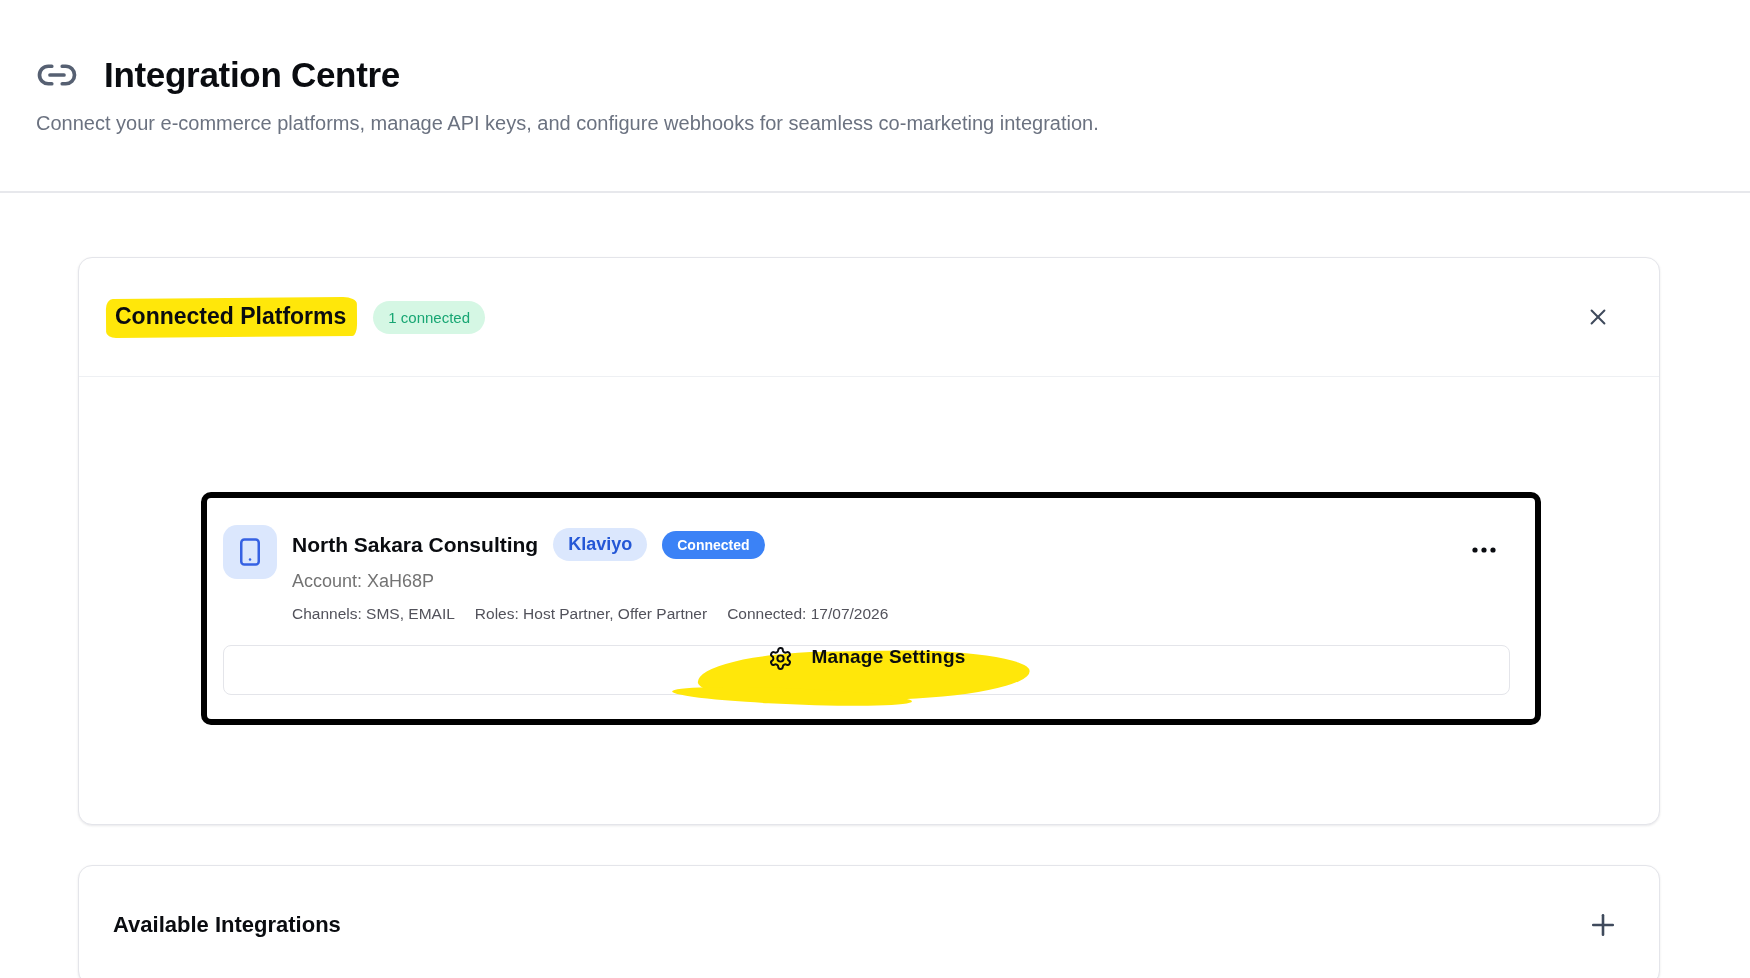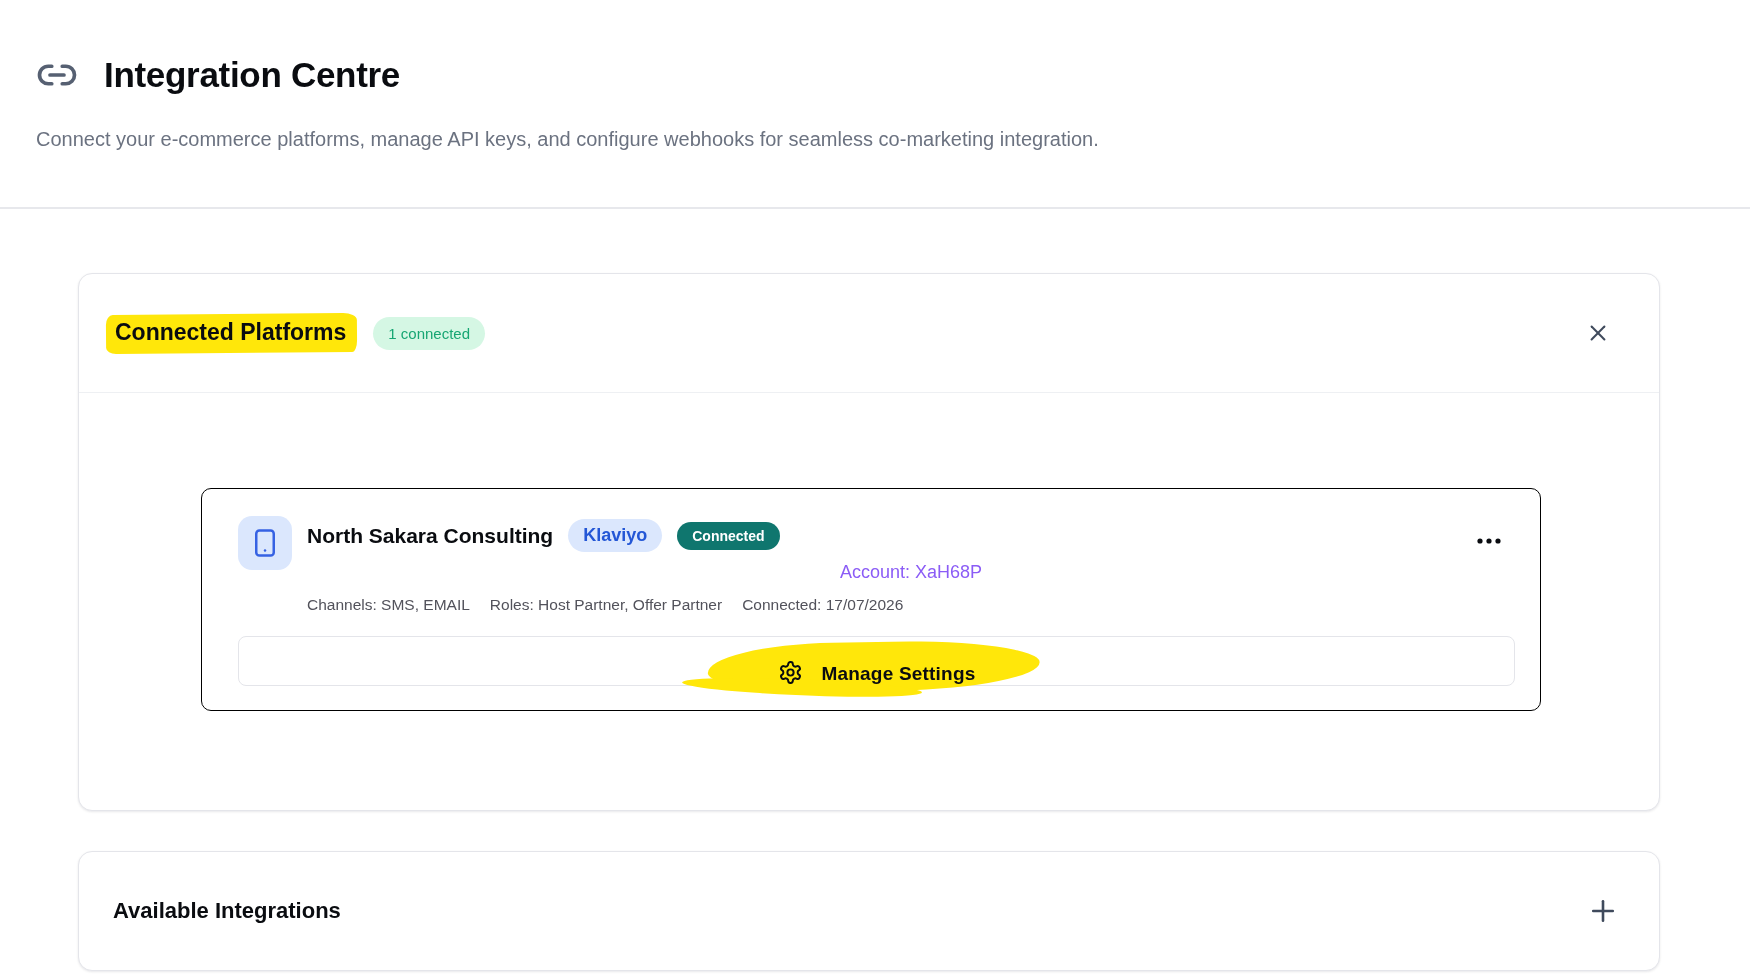--- a/index.html
+++ b/index.html
@@ -10,21 +10,21 @@
     font-family: "Liberation Sans", sans-serif;
     color: #0f1115;
   }
 
   
   .page-header { padding: 54px 90px 0 36px; }
   .title-row { display: flex; align-items: center; gap: 26px; }
   .link-icon-wrap { width: 42px; height: 42px; display: flex; align-items: center; justify-content: center; }
   .link-icon-wrap svg { width: 42px; height: 42px; stroke: #566072; }
   h1.page-title { font-size: 35px; font-weight: 700; letter-spacing: -0.3px; color: #0a0c10; }
-  p.page-subtitle { margin-top: 32px; font-size: 20px; color: #6b7280; }
+  p.page-subtitle { margin-top: 16px; font-size: 20px; color: #6b7280; }
 
   .top-divider { margin-top: 56px; height: 2px; background: #e7e8ec; width: 100%; }
 
   
   .card {
     background: #fff;
     border: 1px solid #e4e5ea;
     border-radius: 14px;
     box-shadow: 0 1px 3px rgba(16,24,40,0.06), 0 1px 2px rgba(16,24,40,0.04);
   }
@@ -64,64 +64,65 @@
     width: 34px; height: 34px;
     display: flex; align-items: center; justify-content: center;
   }
   .close-btn svg { width: 22px; height: 22px; stroke: #3f4a5c; }
 
   .card-body { padding: 95px 118px 99px 122px; }
 
   
   .platform-card {
     position: relative;
-    border: 1px solid #000000;
+    border: 6px solid #000000;
     border-radius: 10px;
-    padding: 27px 25px 24px 36px;
+    padding: 27px 25px 24px 16px;
     background: #fff;
+    margin-top: 20px;
   }
   .platform-main { display: flex; gap: 15px; }
   .platform-tile {
     width: 54px; height: 54px; flex: 0 0 54px;
     background: #dbe7fd; border-radius: 14px;
     display: flex; align-items: center; justify-content: center;
   }
   .platform-tile svg { width: 30px; height: 30px; stroke: #3662e3; }
 
   .platform-info { flex: 1; padding-top: 3px; }
   .name-row { display: flex; align-items: center; gap: 15px; }
   .platform-name { font-size: 21px; font-weight: 700; color: #0a0c10; }
 
   .badge { border-radius: 999px; white-space: nowrap; }
   .badge-provider {
     background: #dbe7fd; color: #2457d6;
     font-size: 18px; font-weight: 600; padding: 6px 15px;
   }
   .badge-status {
-    background: #0f766e; color: #ffffff;
+    background: #3b82f6; color: #ffffff;
     font-size: 14px; font-weight: 700; padding: 6px 15px;
   }
 
-  .account-line { margin-top: 10px; font-size: 18px; color: #8b5cf6; text-align: center; }
+  .account-line { margin-top: 10px; font-size: 18px; color: #737373; }
   .meta-row { margin-top: 13px; display: flex; gap: 20px; font-size: 15.5px; color: #52525b; }
 
   .menu-btn {
     position: absolute; top: 40px; right: 34px;
     background: none; border: none; cursor: pointer;
     width: 34px; height: 24px;
     display: flex; align-items: center; justify-content: center;
   }
   .menu-btn svg { width: 26px; height: 8px; fill: #0a0c10; }
 
   .manage-btn {
     position: relative;
     margin-top: 22px;
     width: 100%; height: 50px;
     background: #fff; border: 1px solid #e4e5ea; border-radius: 8px;
-    display: flex; align-items: flex-end; justify-content: center; gap: 19px;
+    display: flex; align-items: flex-start; justify-content: center; gap: 19px;
     cursor: pointer; overflow: visible;
   }
   .yellow-blob {
     position: absolute; top: 5px; left: 50%;
     width: 332px; height: 49px;
     background: #ffe70a;
     transform: translateX(-51%) rotate(-1.1deg);
     border-radius: 46% 54% 52% 48% / 70% 58% 64% 52%;
     z-index: 0;
   }

